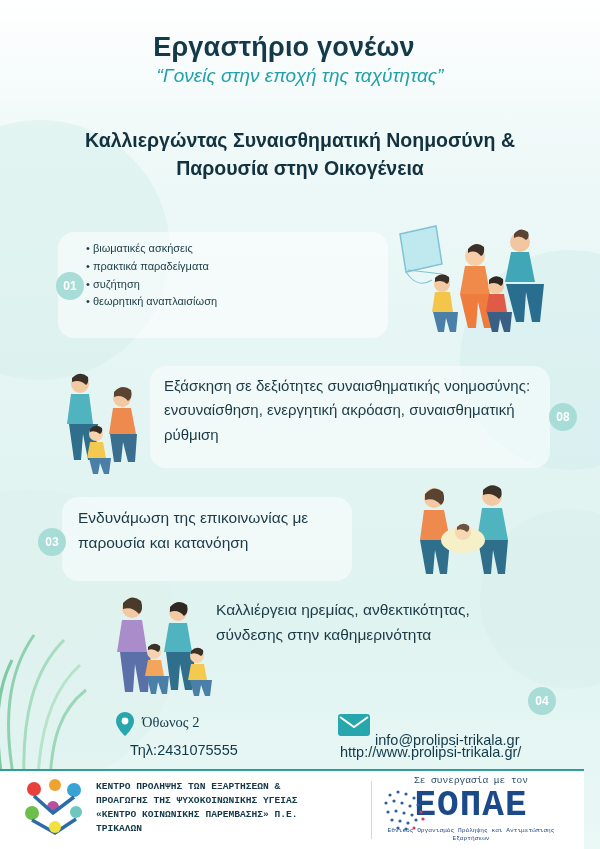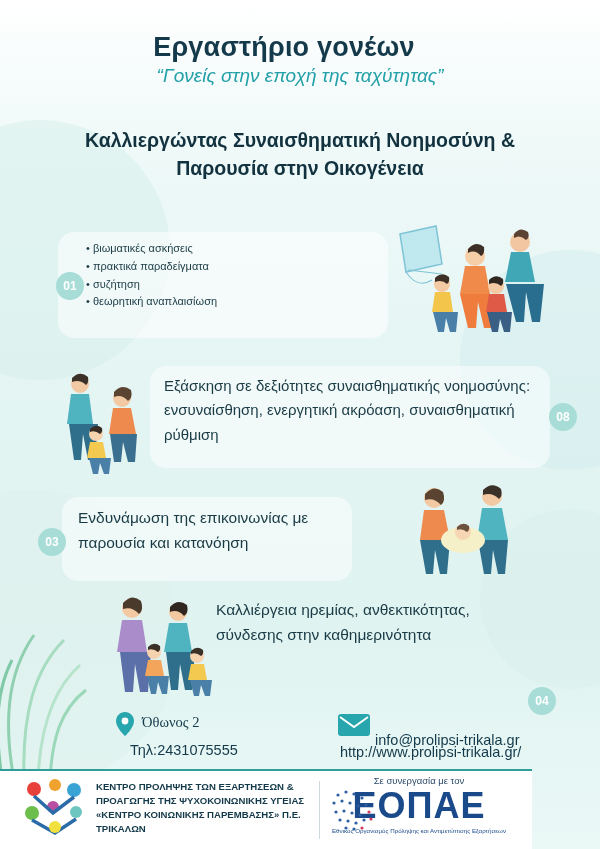--- a/index.html
+++ b/index.html
@@ -195,24 +195,25 @@
     top: 2px;
     width: 32px;
     height: 22px;
   }
 
   
   .footer {
     position: absolute;
     left: 0;
     bottom: 0;
-    width: 532px;
+    width: 584px;
     height: 78px;
     background: #ffffff;
     border-top: 2px solid #2f9e9a;
+    font-family: Liberation Mono, monospace;
   }
   .footer-left {
     position: absolute;
     left: 96px;
     top: 9px;
     width: 240px;
     font-size: 9.6px;
     font-weight: bold;
     color: #13394a;
     line-height: 1.45;

